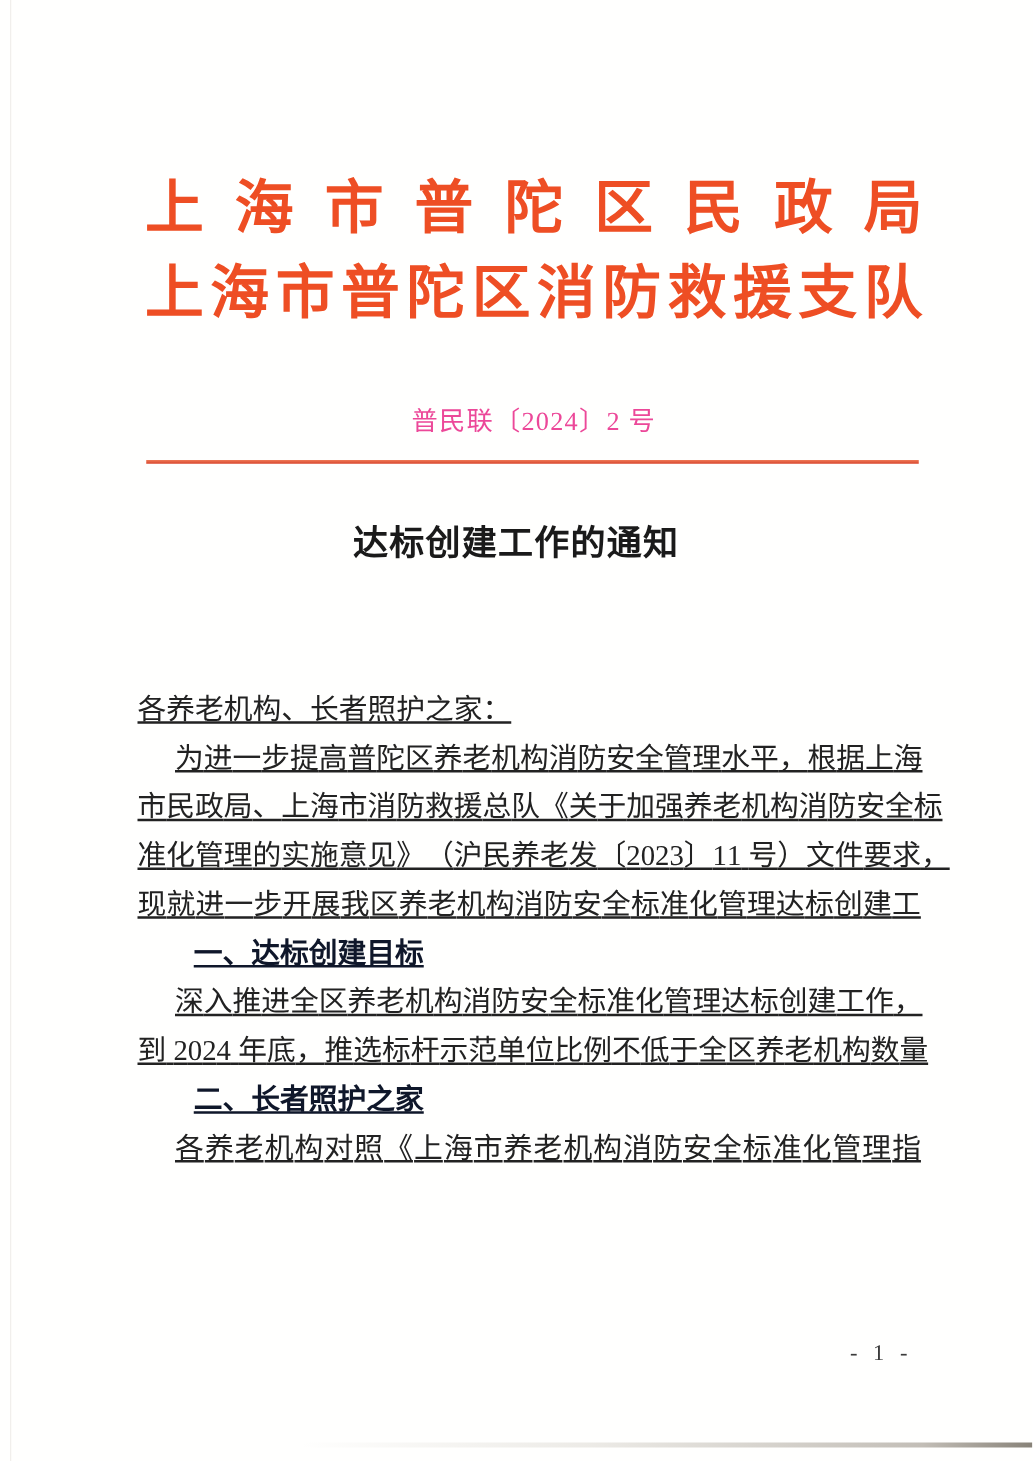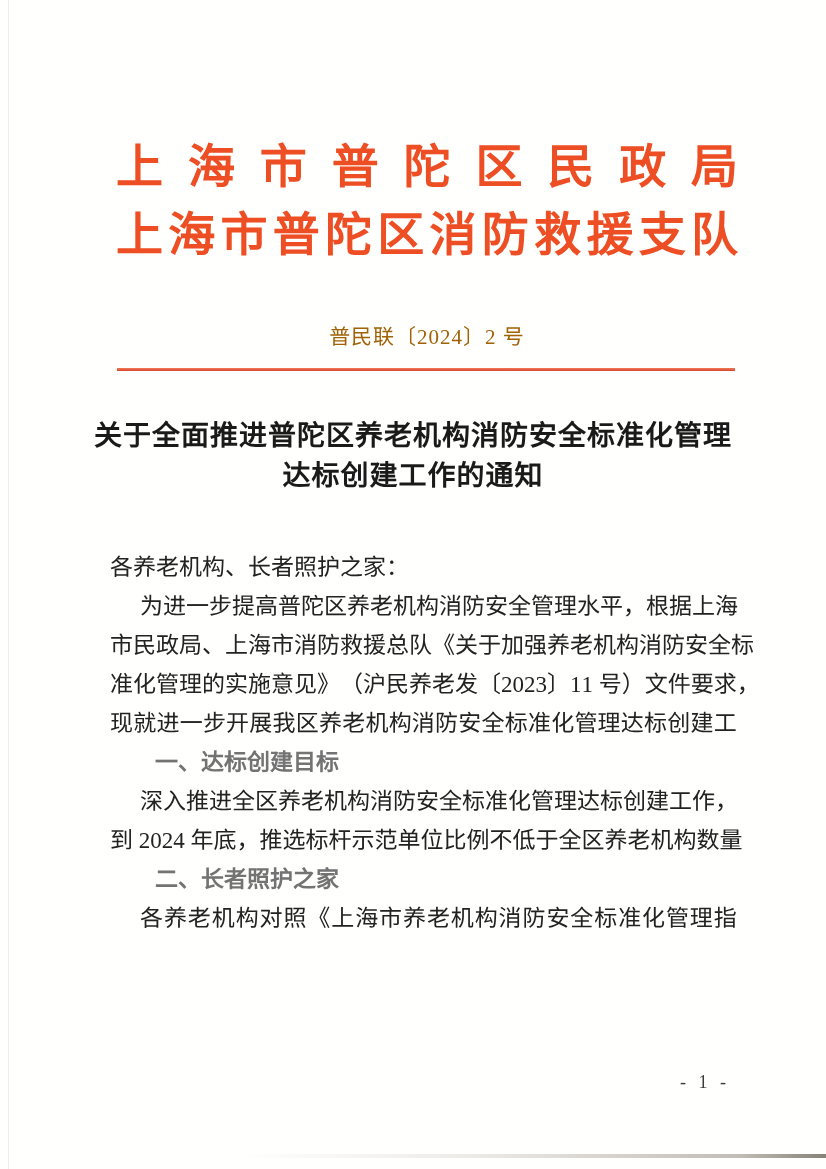--- a/index.html
+++ b/index.html
@@ -52,21 +52,21 @@
   }
 
   
   .docnum {
     position: absolute;
     left: 116px; top: 322px;
     width: 622px;
     text-align: center;
     font-size: 21px;
     line-height: 30px;
-    color: #a16207;
+    color: #ec4899;
     letter-spacing: 1px;
   }
 
   
   .redline {
     position: absolute;
     left: 117px; top: 368px;
     width: 618px; height: 3px;
     background: linear-gradient(to bottom, #ef7a57, #d8452c);
   }
@@ -89,33 +89,34 @@
     position: absolute;
     left: 110px; top: 548px;
     width: 627px;
     font-size: 23px;
     color: #222222;
   }
   .ln {
     height: 39px;
     line-height: 39px;
     white-space: nowrap;
+    text-decoration: underline;
   }
   .ln.jf {
     display: flex;
     justify-content: space-between;
   }
   .ln.ind { padding-left: 30px; }
   .ln.ind:not(.jf) { padding-left: 0; text-indent: 30px; }
   .ln.hd {
     font-family: "Liberation Sans", "DejaVu Sans", sans-serif;
     font-weight: bold;
     padding-left: 45px;
     text-indent: 0;
-    color: #737373;
+    color: #0f172a;
   }
 
   
   .pagenum {
     position: absolute;
     left: 650px; top: 1072px;
     width: 110px;
     text-align: center;
     font-size: 18px;
     letter-spacing: 4px;
@@ -155,21 +156,20 @@
         <span>支</span>
         <span>队</span>
       </div>
   </div>
 
   <div class="docnum">普民联〔2024〕2 号</div>
 
   <div class="redline"></div>
 
   <div class="title">
-    <div>关于全面推进普陀区养老机构消防安全标准化管理</div>
     <div>达标创建工作的通知</div>
   </div>
 
   <div class="docbody">
     <div class="ln">各养老机构、长者照护之家：</div>
     <div class="ln jf ind">
         <span>为</span>
         <span>进</span>
         <span>一</span>
         <span>步</span>

